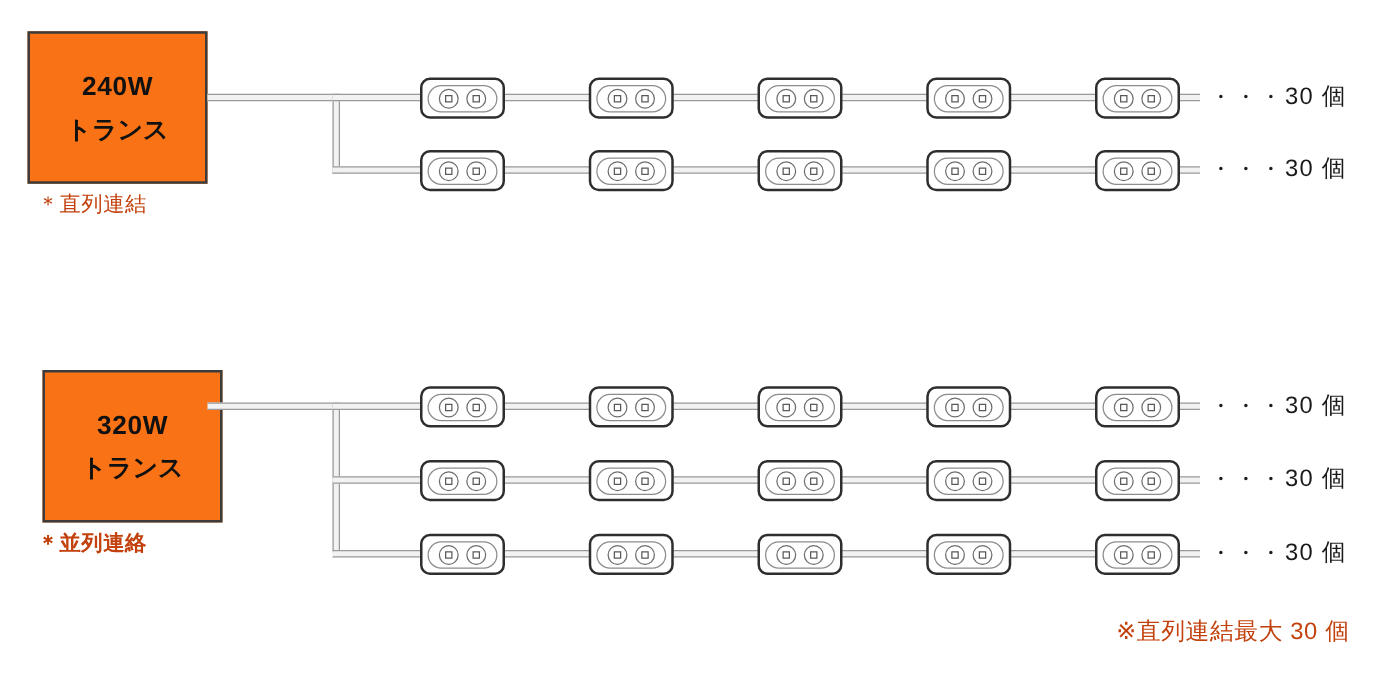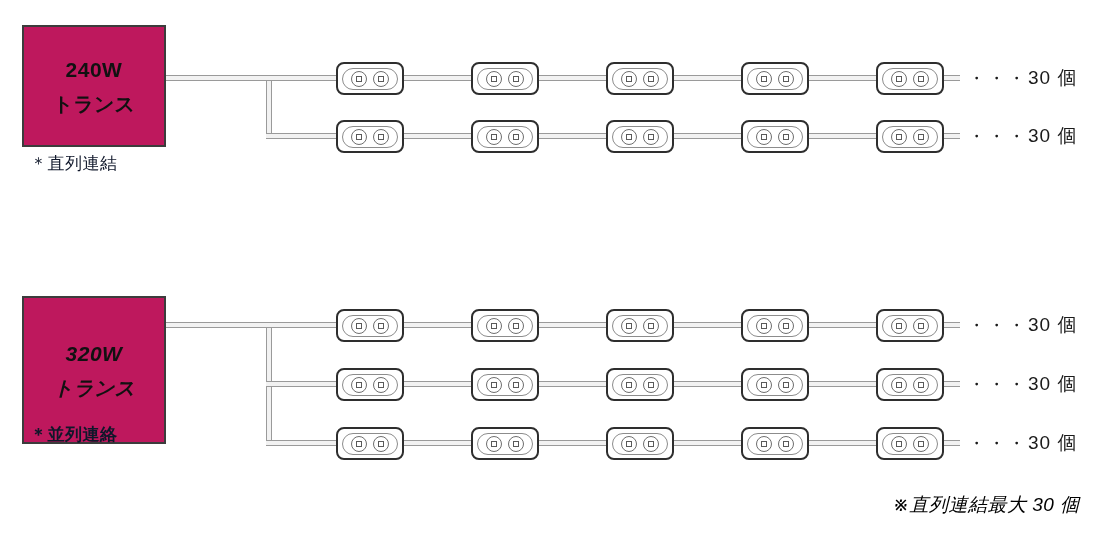--- a/index.html
+++ b/index.html
@@ -17,21 +17,21 @@
     width: 1110px;
     height: 544px;
     background: #ffffff;
     overflow: hidden;
   }
 
   
   .transformer-box {
     position: absolute;
     box-sizing: border-box;
-    background: #be185d;
+    background: #f97316;
     border: 2.5px solid #3c3c3c;
     display: flex;
     flex-direction: column;
     align-items: center;
     justify-content: center;
     gap: 14px;
   }
   .transformer-watt {
     font-size: 21px;
     font-weight: bold;
@@ -41,21 +41,21 @@
   }
   .transformer-sub {
     font-size: 20px;
     font-weight: bold;
     color: #111111;
     line-height: 1;
   }
   .transformer-note {
     position: absolute;
     font-size: 17px;
-    color: #0f172a;
+    color: #c2410c;
     white-space: nowrap;
     letter-spacing: 0.5px;
   }
 
   
   .wire-h {
     position: absolute;
     height: 6px;
     box-sizing: border-box;
     border-top: 1.6px solid #9a9a9a;
@@ -126,24 +126,23 @@
   }
   .row-tail .dots {
     letter-spacing: 3px;
     font-size: 17px;
   }
 
   
   .footer-note {
     position: absolute;
     font-size: 19px;
-    color: #000000;
+    color: #c2410c;
     white-space: nowrap;
     letter-spacing: 0.5px;
-    font-style: italic;
   }
 </style>
 </head>
 <body>
 
 <div id="diagram-root">
 
   <div class="transformer-box" style="left:22px; top:25px; width:144px; height:122px;">
     <div class="transformer-watt">240W</div>
     <div class="transformer-sub">トランス</div>
@@ -261,21 +260,21 @@
       <span class="led-dot">
           <span class="led-dot-core"></span>
         </span>
     </div>
   </div>
 
   <div class="row-tail" style="left:968px; top:126px;">
     <span class="dots">・・・</span><span>30 個</span>
   </div>
 
-  <div class="transformer-box" style="left:22px; top:296px; width:144px; height:148px;font-style:italic;">
+  <div class="transformer-box" style="left:34px; top:296px; width:144px; height:122px;">
     <div class="transformer-watt">320W</div>
     <div class="transformer-sub">トランス</div>
   </div>
   <div class="transformer-note" style="left:30px; top:423px;font-weight:bold;">＊並列連絡</div>
 
   <div class="wire-h" style="left:166px; top:322px; width:106px;"></div>
 
   <div class="wire-v" style="left:266px; top:322px; height:120px;"></div>
 
   <div class="wire-h" style="left:266px; top:322px; width:694px;"></div>

